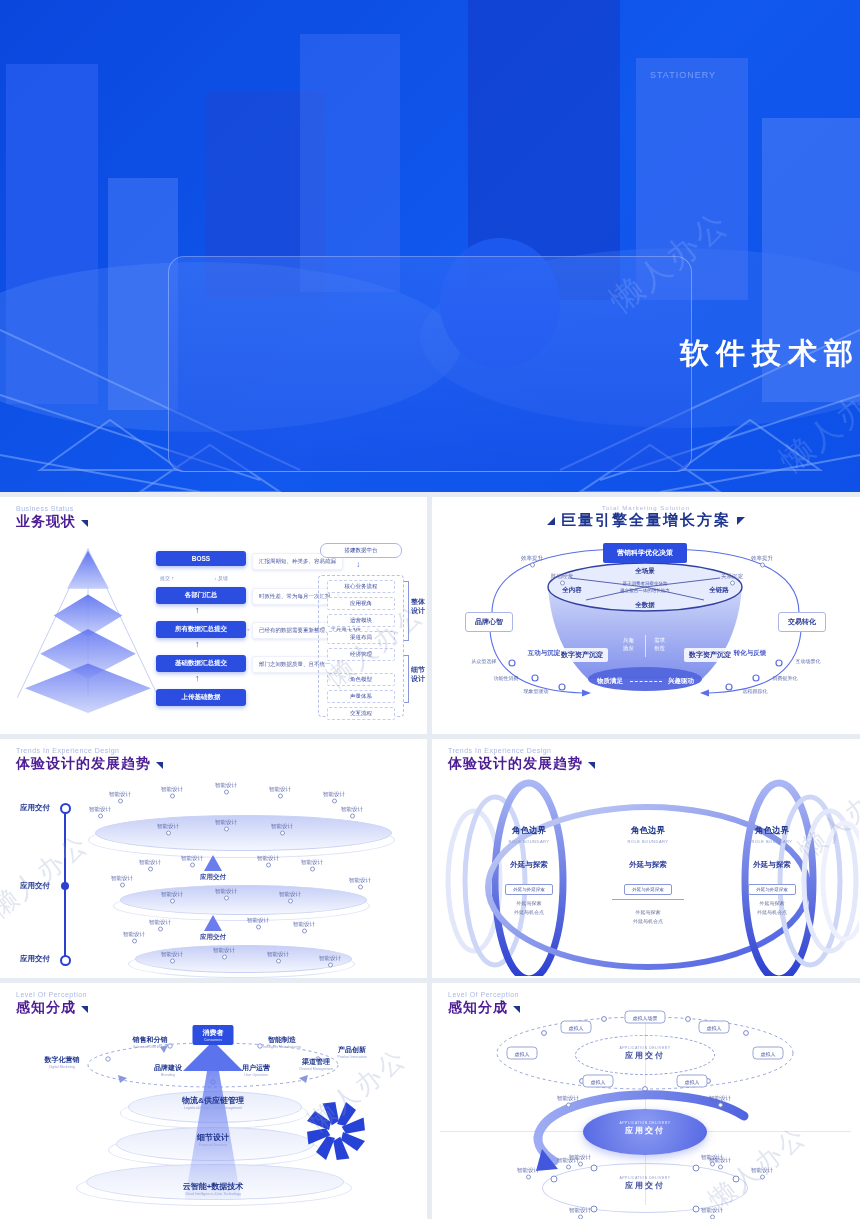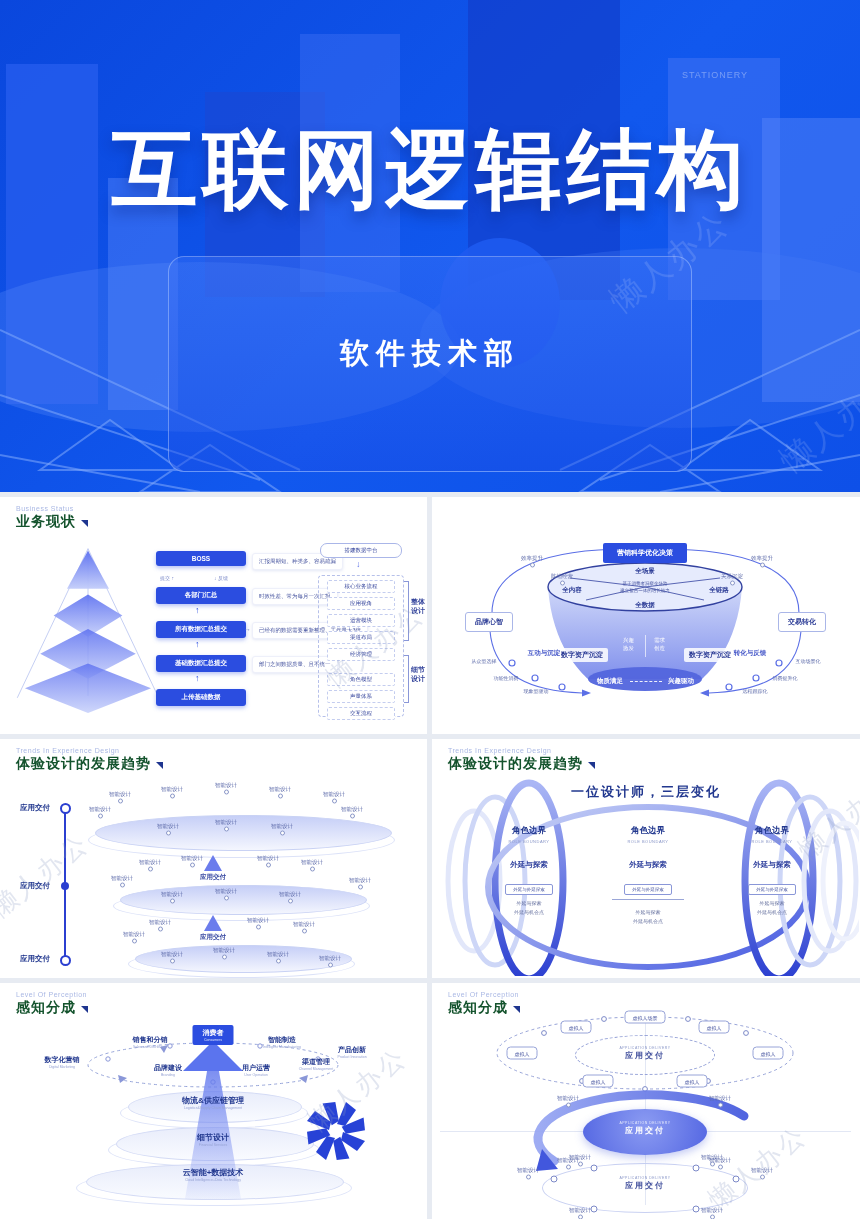--- a/index.html
+++ b/index.html
@@ -13,34 +13,34 @@
   .win{background-image:repeating-linear-gradient(0deg,rgba(255,255,255,.10) 0 3px,transparent 3px 11px),
        repeating-linear-gradient(90deg,rgba(255,255,255,.10) 0 4px,transparent 4px 13px)}
   .wave{position:absolute;border-radius:50%}
   .hero-circle{position:absolute;left:440px;top:238px;width:120px;height:130px;border-radius:50%;background:rgba(30,90,240,.9)}
   .panel{position:absolute;left:168px;top:256px;width:522px;height:214px;border-radius:16px;
          background:linear-gradient(180deg,rgba(60,115,248,.45),rgba(28,78,230,.45));
          border:1px solid rgba(190,212,255,.45)}
   .hero-title{position:absolute;left:0;top:112px;width:860px;text-align:center;color:#fff;
        font-size:86px;font-weight:900;letter-spacing:5px;white-space:nowrap;
        text-shadow:0 7px 14px rgba(8,35,130,.45)}
-  .hero-sub{position:absolute;left:0;top:334px;width:860px;text-align:center;color:#fff;
+  .hero-sub{position:absolute;left:0;top:334px;width:860px;text-align:right;color:#fff;
        font-size:29px;font-weight:bold;letter-spacing:7px}
   .hero-date{position:absolute;left:0;top:388px;width:860px;text-align:center;color:#eaf1ff;
        font-size:21px;letter-spacing:2px}
   .bldlabel{position:absolute;color:rgba(255,255,255,.35);font-size:9px;letter-spacing:1px}
   
   .grid{position:absolute;left:0;top:492px;width:860px;height:727px;box-sizing:border-box;
         display:grid;grid-template-columns:427px 428px;grid-template-rows:237px 239px auto;
         gap:5px;padding-top:5px;background:#e7ebf2}
   .cell{background:#fff;position:relative;overflow:hidden}
   
   .hd{position:absolute;left:16px;top:8px;z-index:6}
   .hd .tag{display:block;font-size:7px;color:#aab8e4;letter-spacing:.5px}
-  .hd .t{font-size:14px;font-weight:bold;color:#14532d;letter-spacing:1px}
+  .hd .t{font-size:14px;font-weight:bold;color:#4c1d95;letter-spacing:1px}
   .mark{display:inline-block;width:0;height:0;border-top:7px solid #1e358f;border-left:7px solid transparent;
         margin-left:5px;transform:translateY(1px)}
   .hdc{position:absolute;left:0;top:8px;width:100%;text-align:center;z-index:6}
   .hdc .tag{display:block;font-size:6px;color:#aab8e4;letter-spacing:1px}
   .hdc .t{font-size:15px;font-weight:bold;color:#1e358f;letter-spacing:2px}
   .tl{display:inline-block;width:0;height:0;border-bottom:8px solid #1e358f;border-left:8px solid transparent;margin-right:6px}
   .tr{display:inline-block;width:0;height:0;border-top:8px solid #1e358f;border-right:8px solid transparent;margin-left:6px}
   
   .sbtn{position:absolute;background:#2b4de0;color:#fff;font-size:6.5px;font-weight:bold;text-align:center;
         border-radius:3px;padding:4px 2px;width:86px;box-shadow:0 2px 4px rgba(43,77,224,.35)}
@@ -106,37 +106,36 @@
 </style>
 </head>
 <body>
 
 <div class="hero">
   <div class="bld win" style="left:6px;top:64px;width:92px;height:340px;background:rgba(38,92,238,.8)"></div>
   <div class="bld" style="left:108px;top:178px;width:70px;height:232px;background:rgba(72,122,246,.55)"></div>
   <div class="bld win" style="left:205px;top:92px;width:120px;height:205px;background:rgba(26,72,214,.7)"></div>
   <div class="bld" style="left:300px;top:34px;width:100px;height:258px;background:rgba(58,108,242,.5)"></div>
   <div class="bld win" style="left:468px;top:0;width:152px;height:300px;background:rgba(18,58,198,.6)"></div>
-  <div class="bld win" style="left:668px;top:58px;width:112px;height:242px;background:rgba(62,112,244,.6)">
+  <div class="bld win" style="left:636px;top:58px;width:112px;height:242px;background:rgba(62,112,244,.6)">
     <span class="bldlabel" style="left:14px;top:12px">STATIONERY</span>
   </div>
   <div class="bld" style="left:762px;top:118px;width:98px;height:284px;background:rgba(92,136,250,.45)"></div>
   <div class="wave" style="left:-60px;top:262px;width:520px;height:170px;background:rgba(88,138,250,.30)"></div>
   <div class="wave" style="left:420px;top:248px;width:520px;height:180px;background:rgba(70,122,246,.30)"></div>
   <svg class="abs" width="860" height="492" viewBox="0 0 860 492" style="left:0;top:0">
     <g stroke="rgba(130,170,252,.55)" stroke-width="2" fill="none">
       <path d="M0,330 L300,470 M0,395 L260,480 M0,455 L200,492"></path>
       <path d="M860,330 L560,470 M860,395 L600,480 M860,455 L660,492"></path>
       <path d="M40,470 L110,420 L180,470 Z M140,492 L210,445 L280,492 Z"></path>
       <path d="M820,470 L750,420 L680,470 Z M720,492 L650,445 L580,492 Z"></path>
     </g>
   </svg>
   <div class="hero-circle"></div>
   <div class="panel"></div>
-  <div class="hero-title">互联网逻辑结构</div>
   <div class="hero-sub">软件技术部</div>
   <div class="wm onblue" style="left:600px;top:240px">懒人办公</div>
   <div class="wm onblue" style="left:770px;top:400px">懒人办公</div>
 </div>
 
 <div class="grid">
 
   <div class="cell">
     <div class="hd">
       <span class="tag">Business Status</span>
@@ -183,20 +182,24 @@
       <div class="ditem">声量体系</div>
       <div class="ditem">交互流程</div>
     </div>
     <div class="bracket" style="left:404px;top:84px;height:58px"></div>
     <div class="blabel" style="left:410px;top:100px">整体设计</div>
     <div class="bracket" style="left:404px;top:158px;height:46px"></div>
     <div class="blabel" style="left:410px;top:168px">细节设计</div>
   </div>
 
   <div class="cell">
+    <div class="hdc">
+      <span class="tag">Total Marketing Solution</span>
+      <span class="tl"></span><span class="t">巨量引擎全量增长方案</span><span class="tr"></span>
+    </div>
     <svg class="abs" width="427" height="237" viewBox="0 0 427 237" style="left:0;top:0">
       <defs>
         <linearGradient id="fg" x1="0" y1="0" x2="0" y2="1">
           <stop offset="0" stop-color="#c9d2f8"></stop>
             <stop offset="1" stop-color="#6f81ea"></stop>
         </linearGradient>
       </defs>
       <path d="M116,90 C120,150 150,176 156,182 L270,182 C276,176 306,150 310,90 Z" fill="url(#fg)" opacity=".88"></path>
       <ellipse cx="213" cy="182" rx="57" ry="12" fill="#5265dd" opacity=".95"></ellipse>
       <ellipse cx="213" cy="90" rx="97" ry="24" fill="#e6ebfd" stroke="#32419f" stroke-width="1.4"></ellipse>
@@ -298,21 +301,20 @@
     <div class="node" style="left:224px;top:214px">智能设计</div>
     <div class="node" style="left:278px;top:218px">智能设计</div>
     <div class="node" style="left:330px;top:222px">智能设计</div>
   </div>
 
   <div class="cell">
     <div class="hd">
       <span class="tag">Trends In Experience Design</span>
       <span class="t">体验设计的发展趋势</span><span class="mark"></span>
     </div>
-    <div class="abs" style="left:0;top:44px;width:100%;text-align:center;font-size:13px;font-weight:bold;color:#22388f;letter-spacing:2px;z-index:5">一位设计师，三层变化</div>
     <svg class="abs" width="427" height="237" viewBox="0 0 427 237" style="left:0;top:0">
       <defs>
         <linearGradient id="g4v" x1="0" y1="0" x2="0" y2="1">
           <stop offset="0" stop-color="#aab6f5"></stop>
             <stop offset="1" stop-color="#2b3fd0"></stop>
         </linearGradient>
         <linearGradient id="g4h" x1="0" y1="0" x2="1" y2="1">
           <stop offset="0" stop-color="#cdd6f7"></stop>
             <stop offset="1" stop-color="#4458e0"></stop>
         </linearGradient>
@@ -418,21 +420,21 @@
         <span class="en">Product Innovation</span>
       </div>
     <div class="ll" style="top:112px">
         <span class="cn">物流&amp;供应链管理</span>
         <span class="en">Logistics&amp;Supply Chain Management</span>
       </div>
     <div class="ll" style="top:149px">
         <span class="cn">细节设计</span>
         <span class="en">Financial Services</span>
       </div>
-    <div class="ll" style="top:184px">
+    <div class="ll" style="top:198px">
         <span class="cn">云智能+数据技术</span>
         <span class="en">Cloud Intelligence+Data Technology</span>
       </div>
     <svg class="abs" width="72" height="72" viewBox="0 0 72 72" style="left:300px;top:112px">
       <g fill="#2742d6">
         <polygon points="37,29 46,7 56,15 45,31" transform="rotate(0 36 36)"></polygon>
         <polygon points="37,29 46,7 56,15 45,31" transform="rotate(45 36 36)"></polygon>
         <polygon points="37,29 46,7 56,15 45,31" transform="rotate(90 36 36)"></polygon>
         <polygon points="37,29 46,7 56,15 45,31" transform="rotate(135 36 36)"></polygon>
         <polygon points="37,29 46,7 56,15 45,31" transform="rotate(180 36 36)"></polygon>

